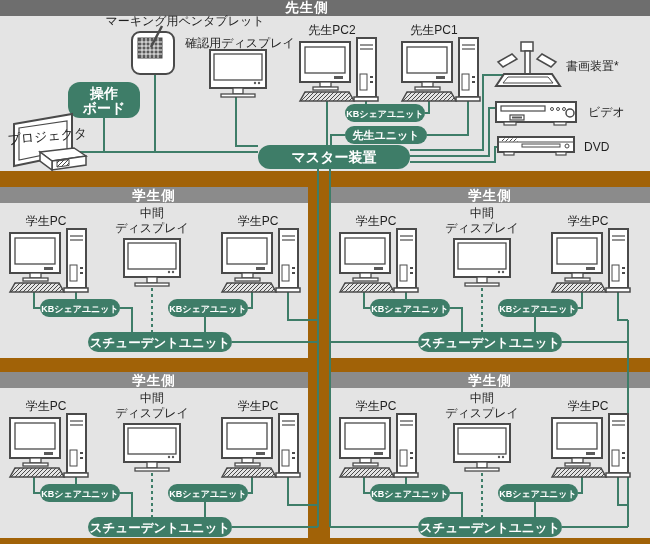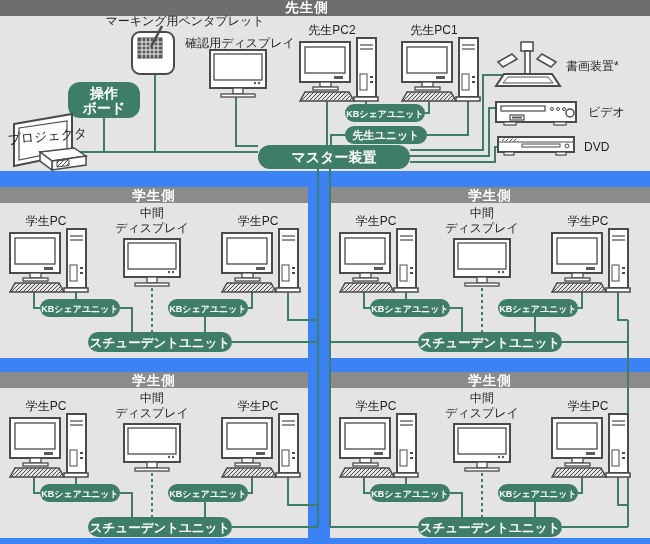--- a/index.html
+++ b/index.html
@@ -1,16 +1,16 @@
 <!DOCTYPE html>
 <html><head>
 <meta charset="utf-8">
 <style>
   html,body{margin:0;padding:0;background:#fff;}
-  #stage{position:relative;width:650px;height:544px;background:#3b82f6;overflow:hidden;
+  #stage{position:relative;width:650px;height:544px;background:#a16207;overflow:hidden;
          font-family:"Liberation Sans",sans-serif;}
   svg{display:block;}
   text{font-family:"Liberation Sans",sans-serif;}
   .lbl{font-size:12px;fill:#1f1f1f;}
   .hdr{font-size:13.5px;font-weight:bold;fill:#ffffff;letter-spacing:1px;}
   .pill-txt{fill:#ffffff;font-weight:bold;}
   .pill-sm{font-size:9px;}
   .pill-md{font-size:11px;}
   .pill-lg{font-size:12.5px;}
   .pill-xl{font-size:14px;}

